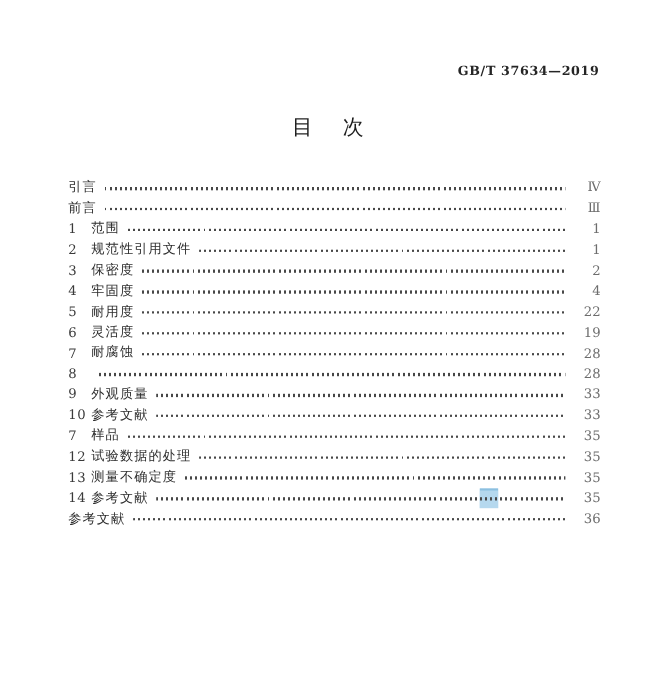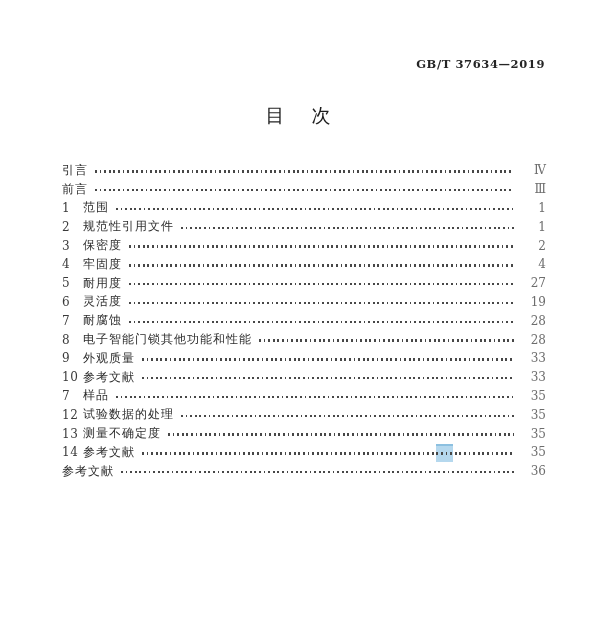--- a/index.html
+++ b/index.html
@@ -139,40 +139,39 @@
     <span class="num">4</span>
     <span class="label">牢固度</span>
     <span class="leader"></span>
     <span class="pageno">4</span>
   </div>
 
   <div class="toc-row">
     <span class="num">5</span>
     <span class="label">耐用度</span>
     <span class="leader"></span>
-    <span class="pageno">27</span>
+    <span class="pageno">22</span>
   </div>
 
   <div class="toc-row">
     <span class="num">6</span>
     <span class="label">灵活度</span>
     <span class="leader"></span>
     <span class="pageno">19</span>
   </div>
 
   <div class="toc-row">
     <span class="num">7</span>
     <span class="label">耐腐蚀</span>
     <span class="leader"></span>
     <span class="pageno">28</span>
   </div>
 
   <div class="toc-row">
     <span class="num">8</span>
-    <span class="label">电子智能门锁其他功能和性能</span>
     <span class="leader"></span>
     <span class="pageno">28</span>
   </div>
 
   <div class="toc-row">
     <span class="num">9</span>
     <span class="label">外观质量</span>
     <span class="leader"></span>
     <span class="pageno">33</span>
   </div>

